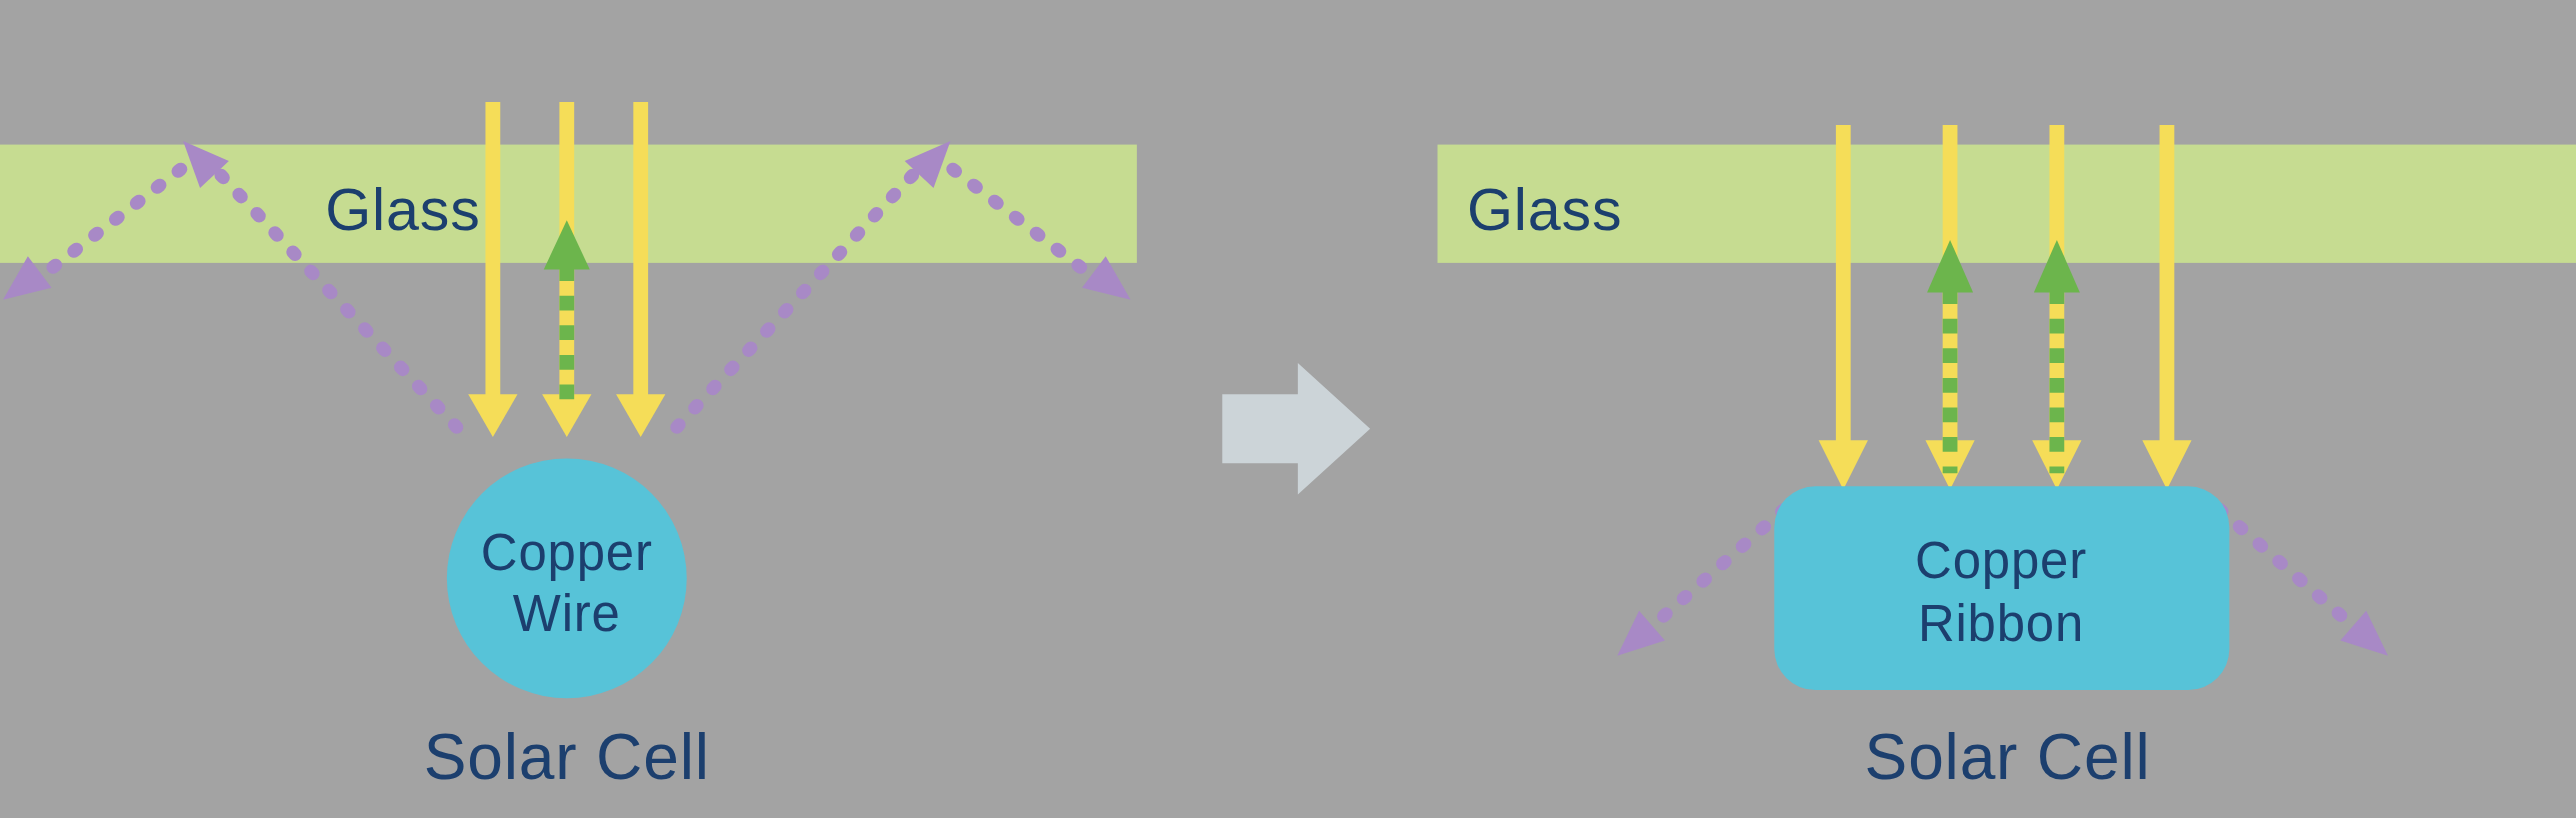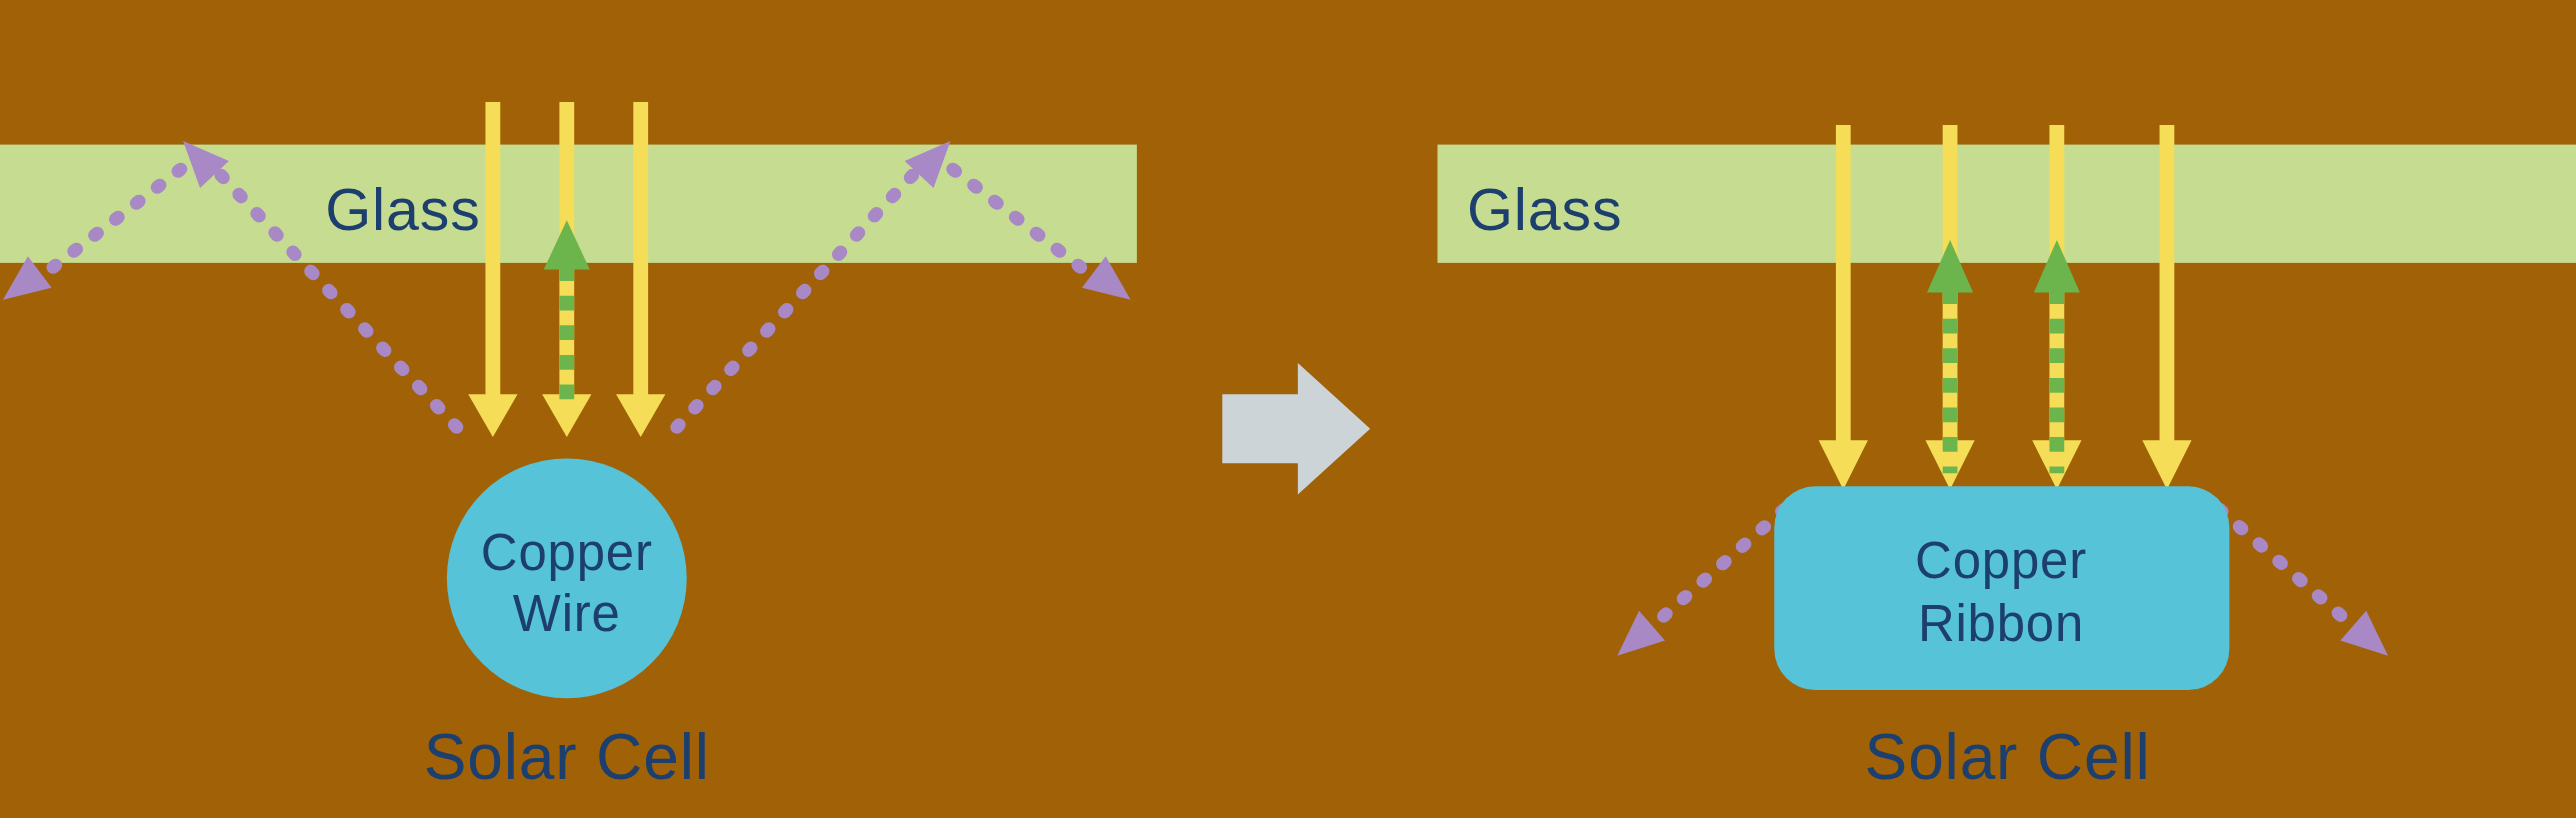--- a/index.html
+++ b/index.html
@@ -1,20 +1,20 @@
 <!DOCTYPE html>
 <html style="font-size:10.3px"><head>
 <meta charset="utf-8">
 <style>
   html, body { margin: 0; padding: 0; background: #ffffff; }
   .canvas {
     position: relative;
     width: 2576px;
     height: 819px;
-    background: #a16207;
+    background: #a3a3a3;
     overflow: hidden;
   }
   svg { display: block; }
   text {
     font-family: "Liberation Sans", sans-serif;
     letter-spacing: 0.5px;
   }
   .glass-label   { font-size: 36px; }
   .component-label { font-size: 31px; text-anchor: middle; }
   .cell-label    { font-size: 39px; text-anchor: middle; }

